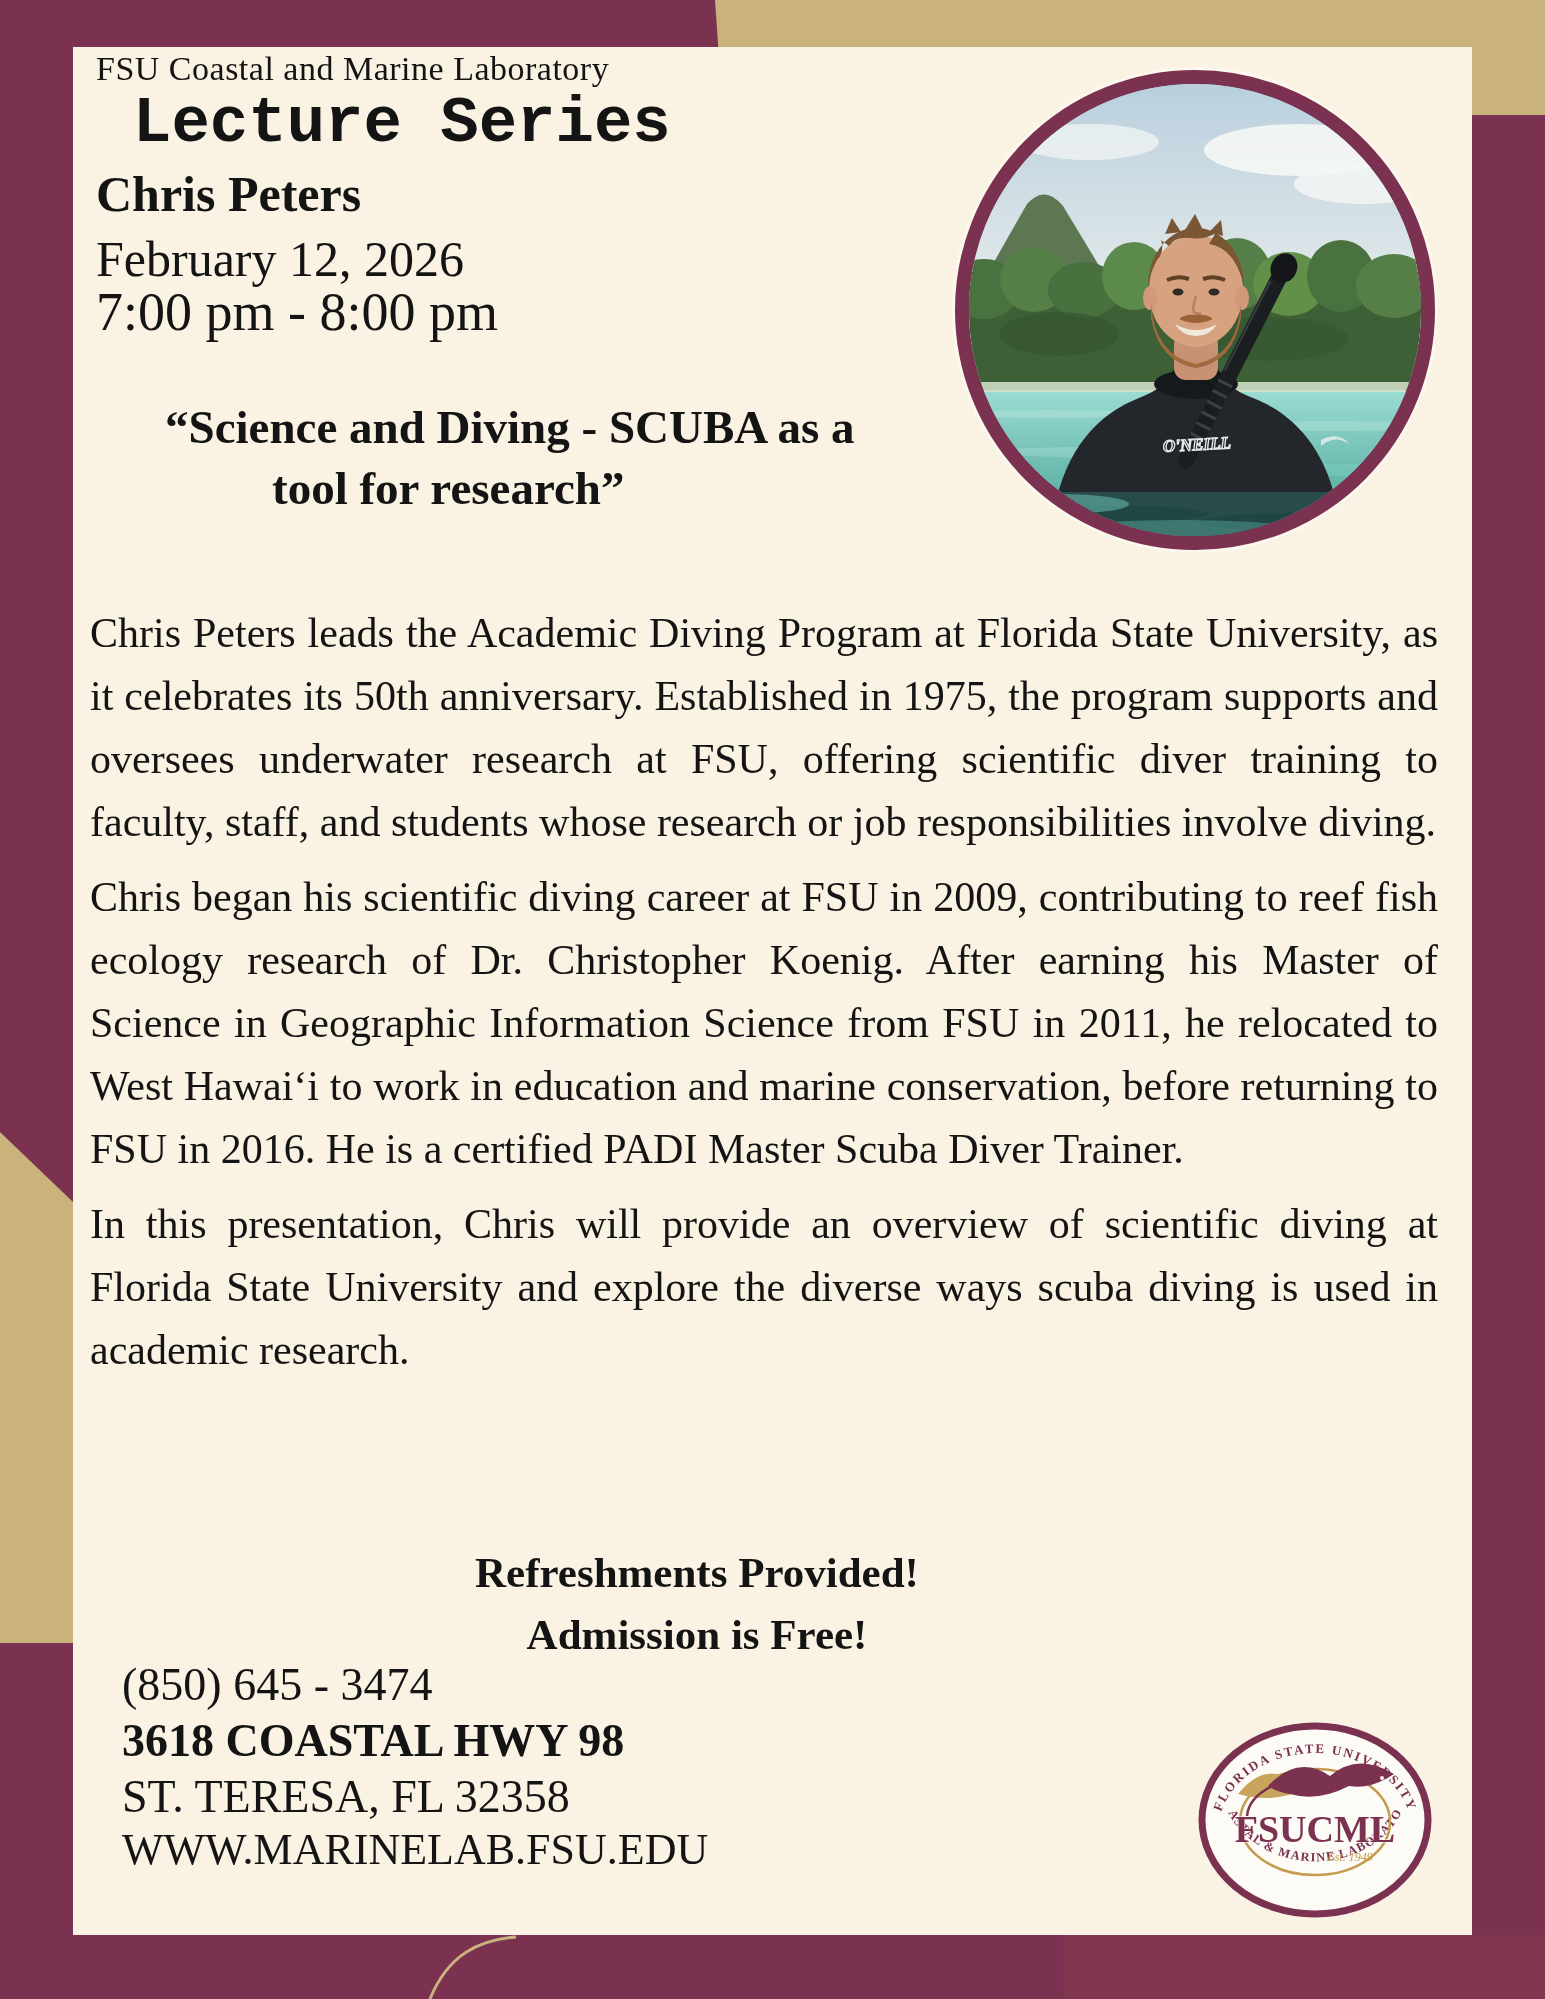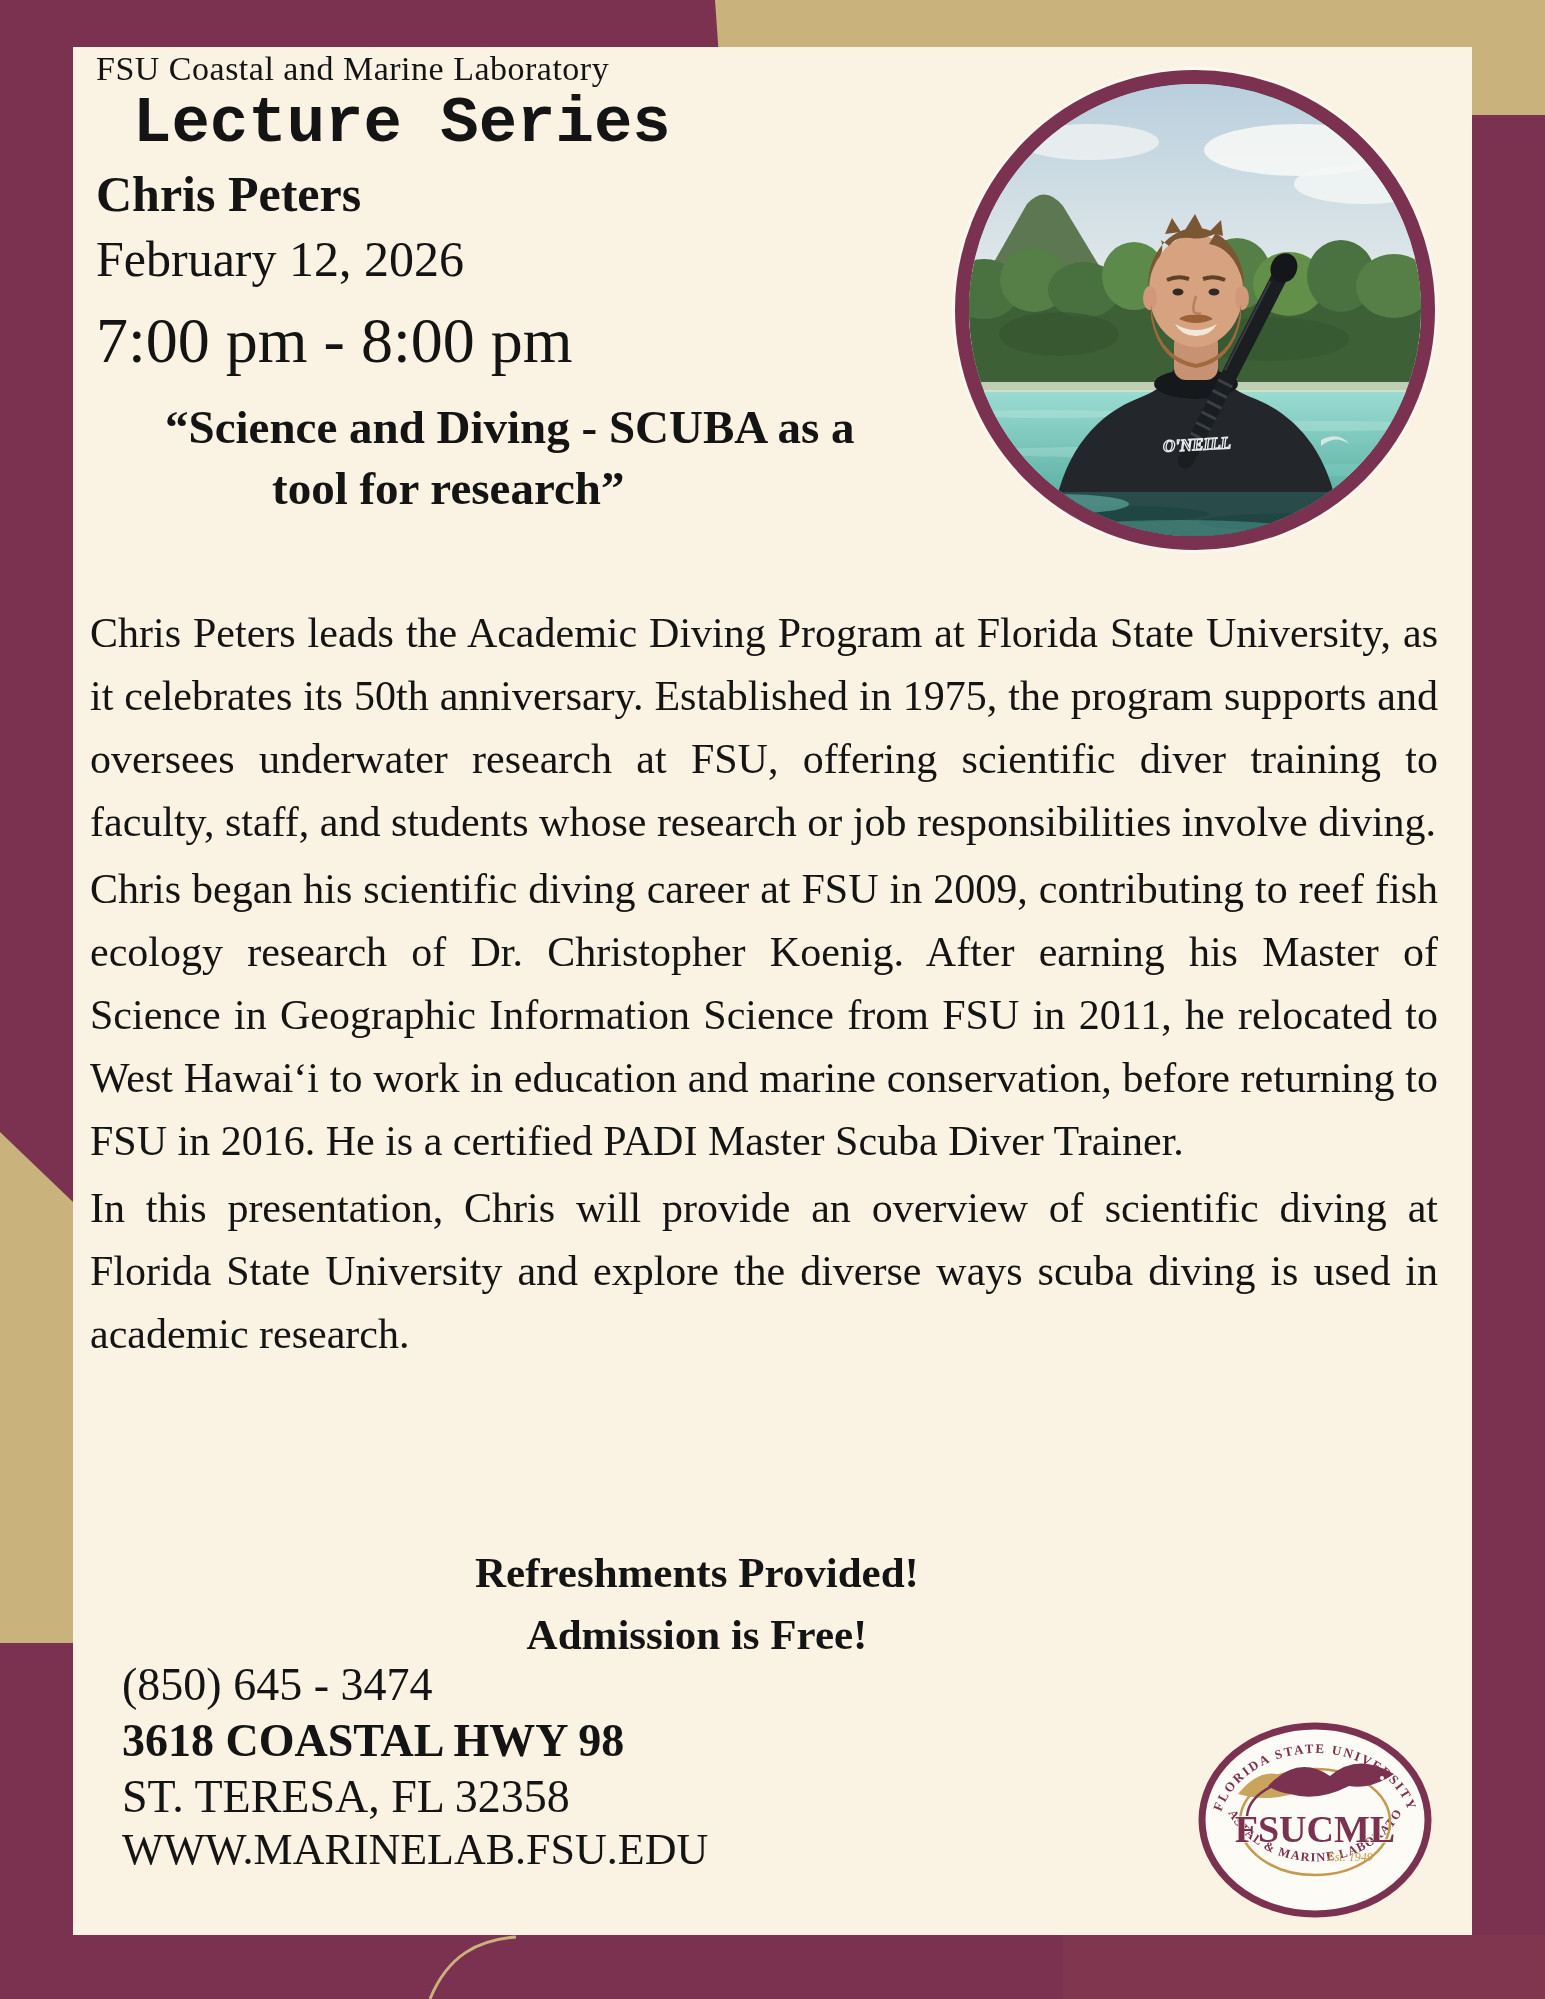--- a/index.html
+++ b/index.html
@@ -30,38 +30,38 @@
   
   .panel{
     position:absolute;left:73px;top:47px;width:1399px;height:1888px;
     background:#faf2e2;
   }
   
   .org-line{position:absolute;left:96px;top:50px;font-size:34px;letter-spacing:.5px;}
   .series-title{position:absolute;left:133px;top:88px;font-size:64px;font-weight:bold;font-family:Liberation Mono, monospace;}
   .speaker{position:absolute;left:96px;top:165px;font-size:50px;font-weight:bold;}
   .date-line{position:absolute;left:96px;top:230px;font-size:50px;}
-  .time-line{position:absolute;left:96px;top:304px;font-size:64px;}
+  .time-line{position:absolute;left:96px;top:281px;font-size:54px;}
   .quote1{position:absolute;left:140px;top:400px;font-size:47px;font-weight:bold;margin-left:25px;}
   .quote2{position:absolute;left:272px;top:461px;font-size:47px;font-weight:bold;}
   
   .photo-ring{
     position:absolute;left:955px;top:70px;width:452px;height:452px;
     border:14px solid #7b3150;border-radius:50%;
     box-shadow:0 0 0 3px #fdf8ee;
     overflow:hidden;background:#9adbd2;
   }
   .photo-ring svg{display:block;}
   
   .body-text{
     position:absolute;left:90px;top:602px;width:1348px;
     font-size:42px;line-height:63px;text-align:justify;
   }
   .body-text p{margin:0;}
-  .body-text p + p{margin-top:4px;}
+  .body-text p + p{margin-top:12px;}
   
   .callout{position:absolute;left:73px;width:1248px;text-align:center;font-size:43px;font-weight:bold;}
   .callout.c1{top:1548px;}
   .callout.c2{top:1610px;text-align:center;}
   
   .phone{position:absolute;left:122px;top:1658px;font-size:46px;}
   .addr1{position:absolute;left:122px;top:1714px;font-size:46px;font-weight:bold;}
   .addr2{position:absolute;left:122px;top:1770px;font-size:46px;font-weight:normal;}
   .web{position:absolute;left:122px;top:1824px;font-size:44px;}
   

